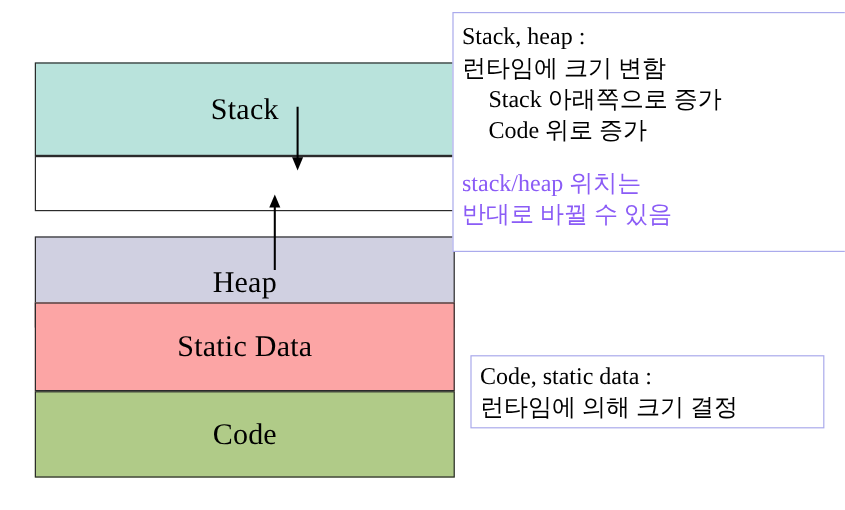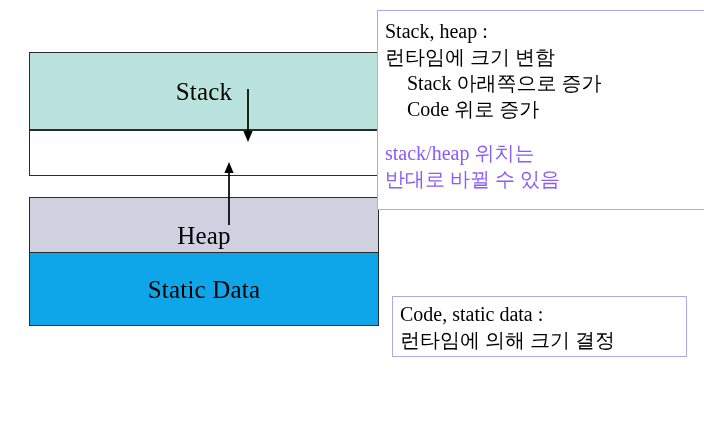--- a/index.html
+++ b/index.html
@@ -127,24 +127,27 @@
     </div>
 
     <div class="mem-block blk-gap" style="background:#ffffff;">
       <span class="dots">• • •</span>
     </div>
 
     <div class="mem-block blk-heap" style="background:#d0d0e1;">
       <span class="mem-label">Heap</span>
     </div>
 
-    <div class="mem-block blk-static" style="background:#0ea5e9;">
+    <div class="mem-block blk-static" style="background:#fca5a5;">
       <span class="mem-label">Static Data</span>
     </div>
 
+    <div class="mem-block blk-code" style="background:#b0cb88;">
+      <span class="mem-label">Code</span>
+    </div>
 
     <svg class="arrow-layer" width="350" height="346" viewBox="0 0 350 346">
 
       <g>
         <line x1="235" y1="37" x2="235" y2="82" stroke="#000000" stroke-width="1.7"></line>
         <polygon points="235,90 230.4,79 239.6,79" fill="#000000"></polygon>
       </g>
 
       <g>
         <line x1="216" y1="173" x2="216" y2="118" stroke="#000000" stroke-width="1.7"></line>

